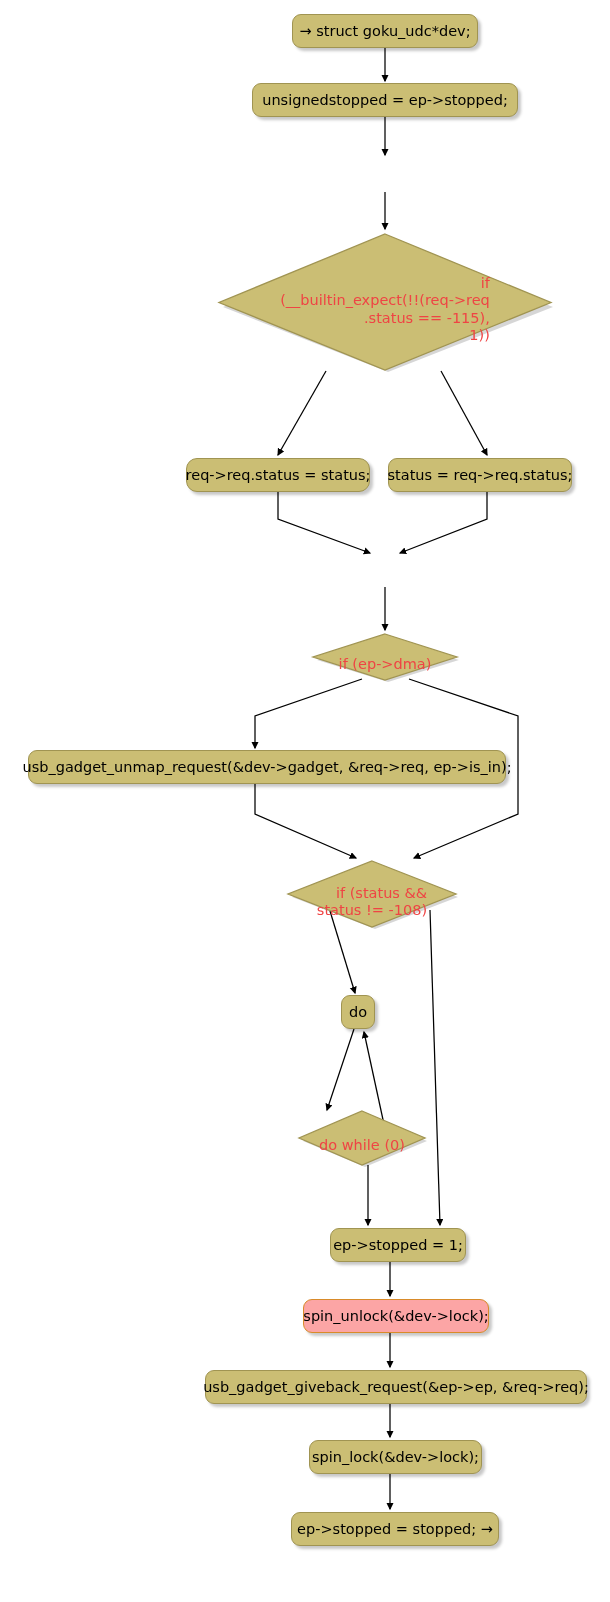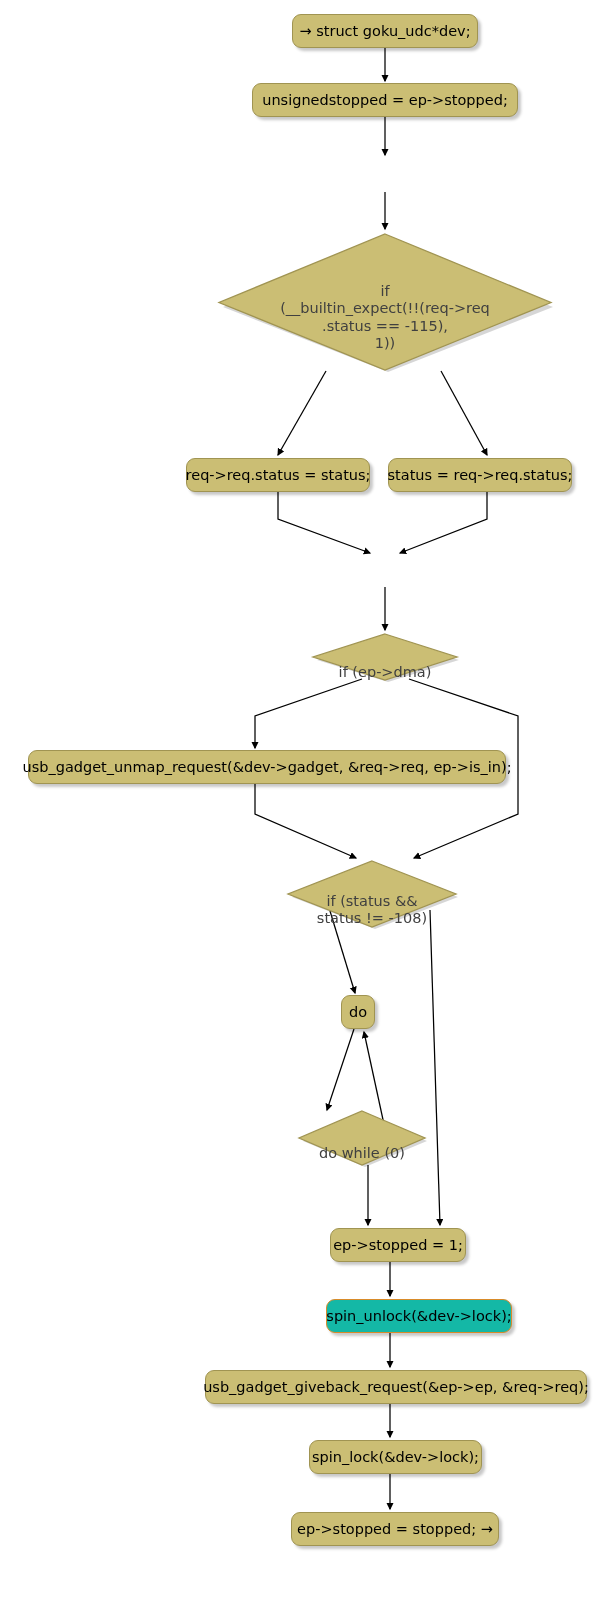--- a/index.html
+++ b/index.html
@@ -19,31 +19,30 @@
     border-radius:9px;
     box-shadow:3px 3px 3px rgba(0,0,0,.22);
     display:flex;align-items:center;justify-content:center;
     color:#000;
     font-size:14.5px;
     line-height:17px;
     white-space:nowrap;
     padding:0 3px;
   }
   .rect.green{
-    background:#14b8a6;
+    background:#fca5a5;
     border:1.3px solid #D88B2A;
-    margin-left:23px;
   }
 
   
   .diamond{display:block;}
   .diamond .dlabel{
-    position:absolute;left:0;top:16px;width:100%;height:100%;
+    position:absolute;left:0;top:8px;width:100%;height:100%;
     display:flex;align-items:center;justify-content:center;
-    text-align:center;color:#404040;font-size:14.5px;line-height:17.5px;
+    text-align:right;color:#ef4444;font-size:14.5px;line-height:17.5px;
     white-space:pre;
   }
   .diamond svg{position:absolute;left:0;top:0;overflow:visible;}
 </style>
 </head>
 <body>
 
 <div id="canvas">
 
   <svg class="edges" viewBox="0 0 610 1602" width="610" height="1602">
@@ -109,21 +108,21 @@
     <svg width="336" height="139" viewBox="0 0 336 139">
       <polygon points="168,4 333,72 168,137 3,72" fill="#000" opacity="0.16" transform="translate(3,3)"></polygon>
       <polygon points="168,2 334,70.5 168,138 2,70.5" fill="#CBBE74" stroke="#A09452" stroke-width="1.3"></polygon>
     </svg>
     <div class="dlabel">if
 (__builtin_expect(!!(req-&gt;req
 .status == -115),
 1))</div>
   </div>
 
-  <div class="node rect" style="left:186px;top:458px;width:184px;height:34px;">
+  <div class="node rect" style="left:186px;top:458px;width:184px;height:34px;border-radius:11px;">
     <span>req-&gt;req.status = status;</span>
   </div>
 
   <div class="node rect" style="left:388px;top:458px;width:184px;height:34px;">
     <span>status = req-&gt;req.status;</span>
   </div>
 
 
   <div class="node diamond" style="left:311px;top:633px;width:148px;height:48px;">
     <svg width="148" height="48" viewBox="0 0 148 48">

